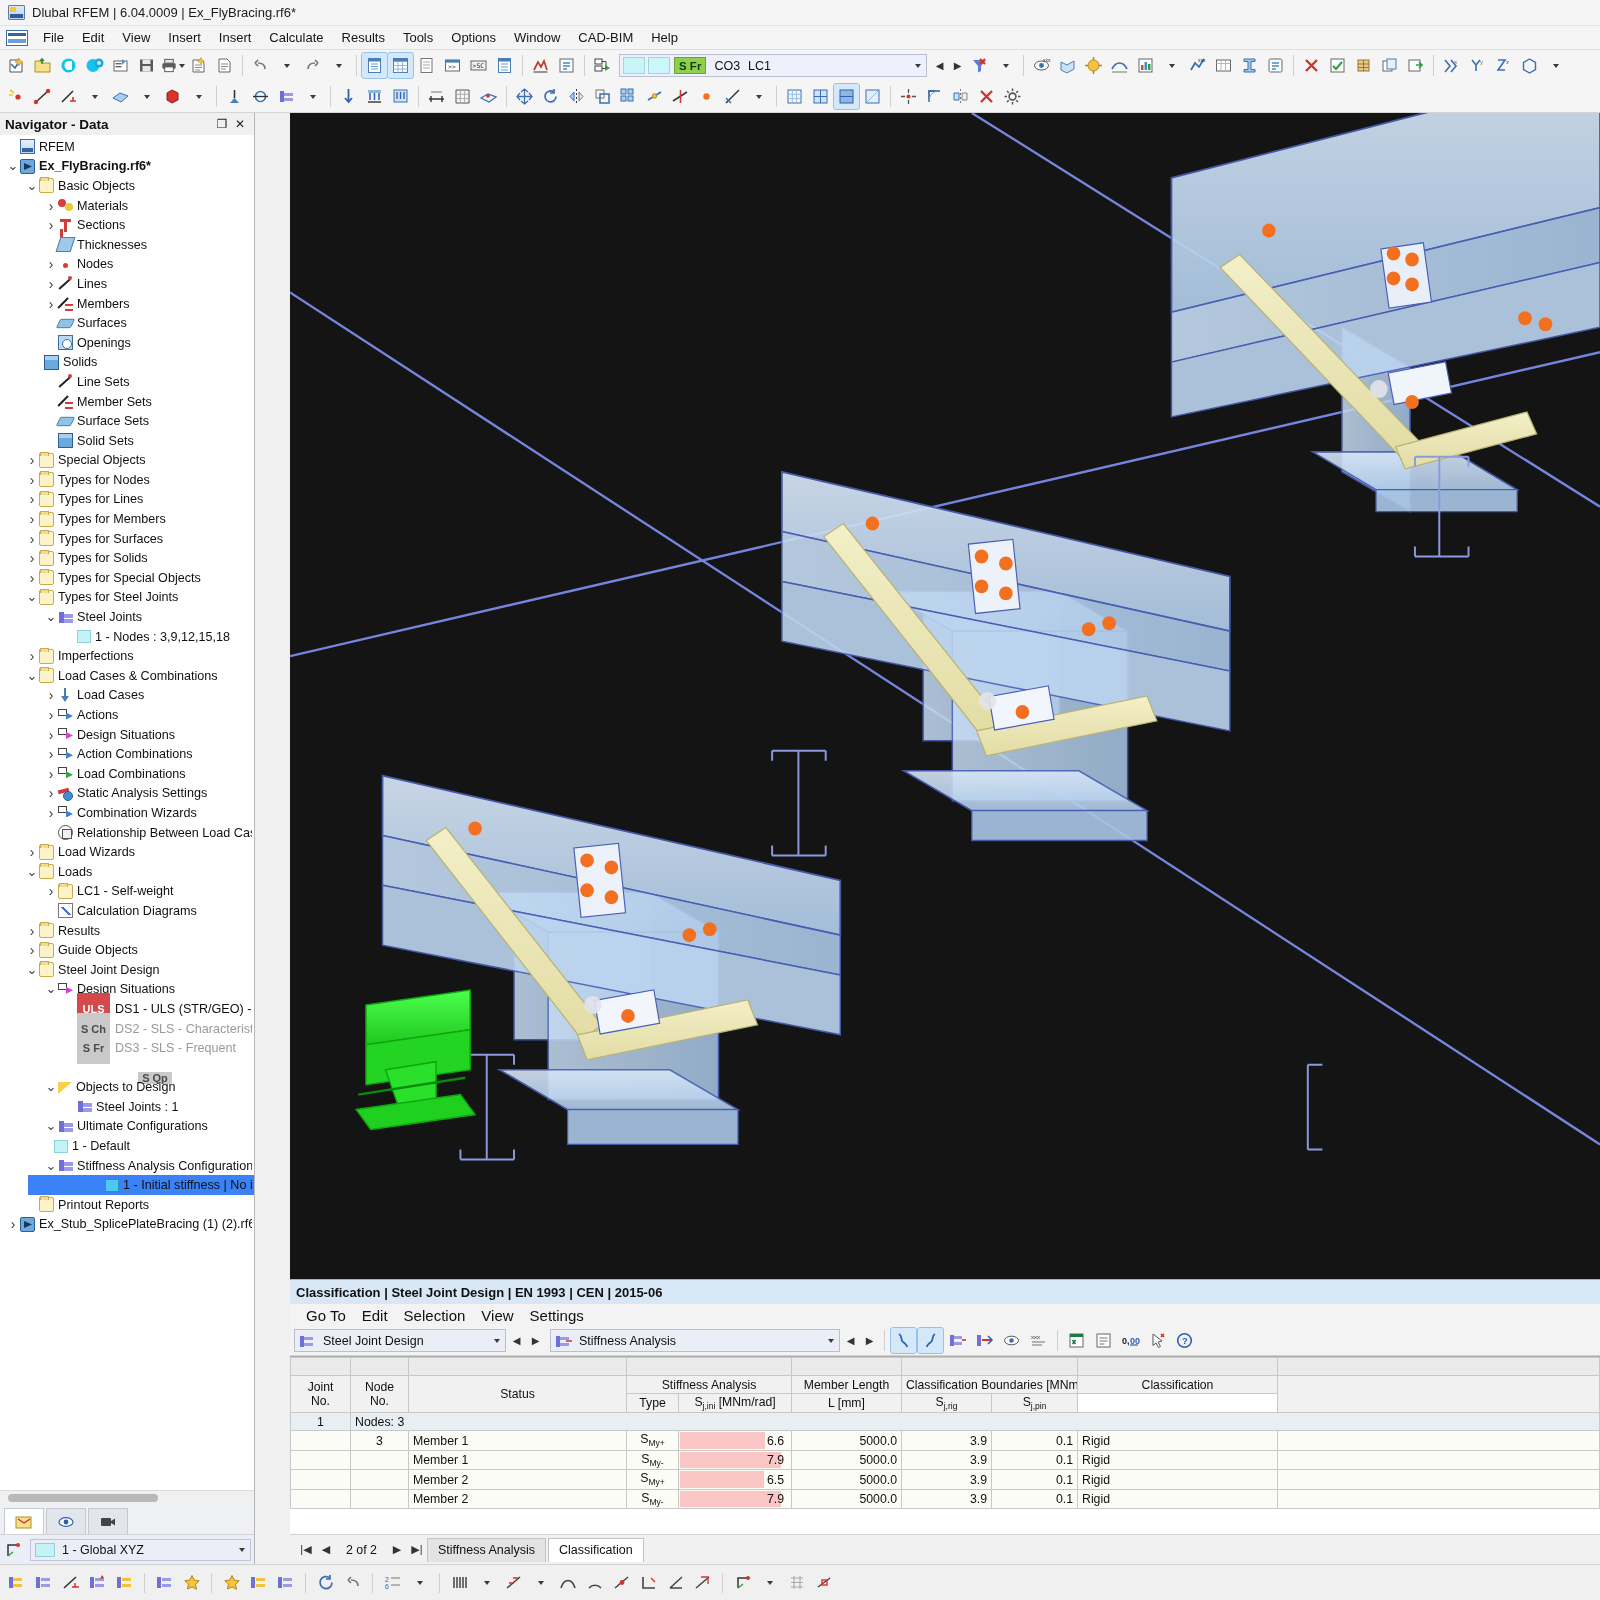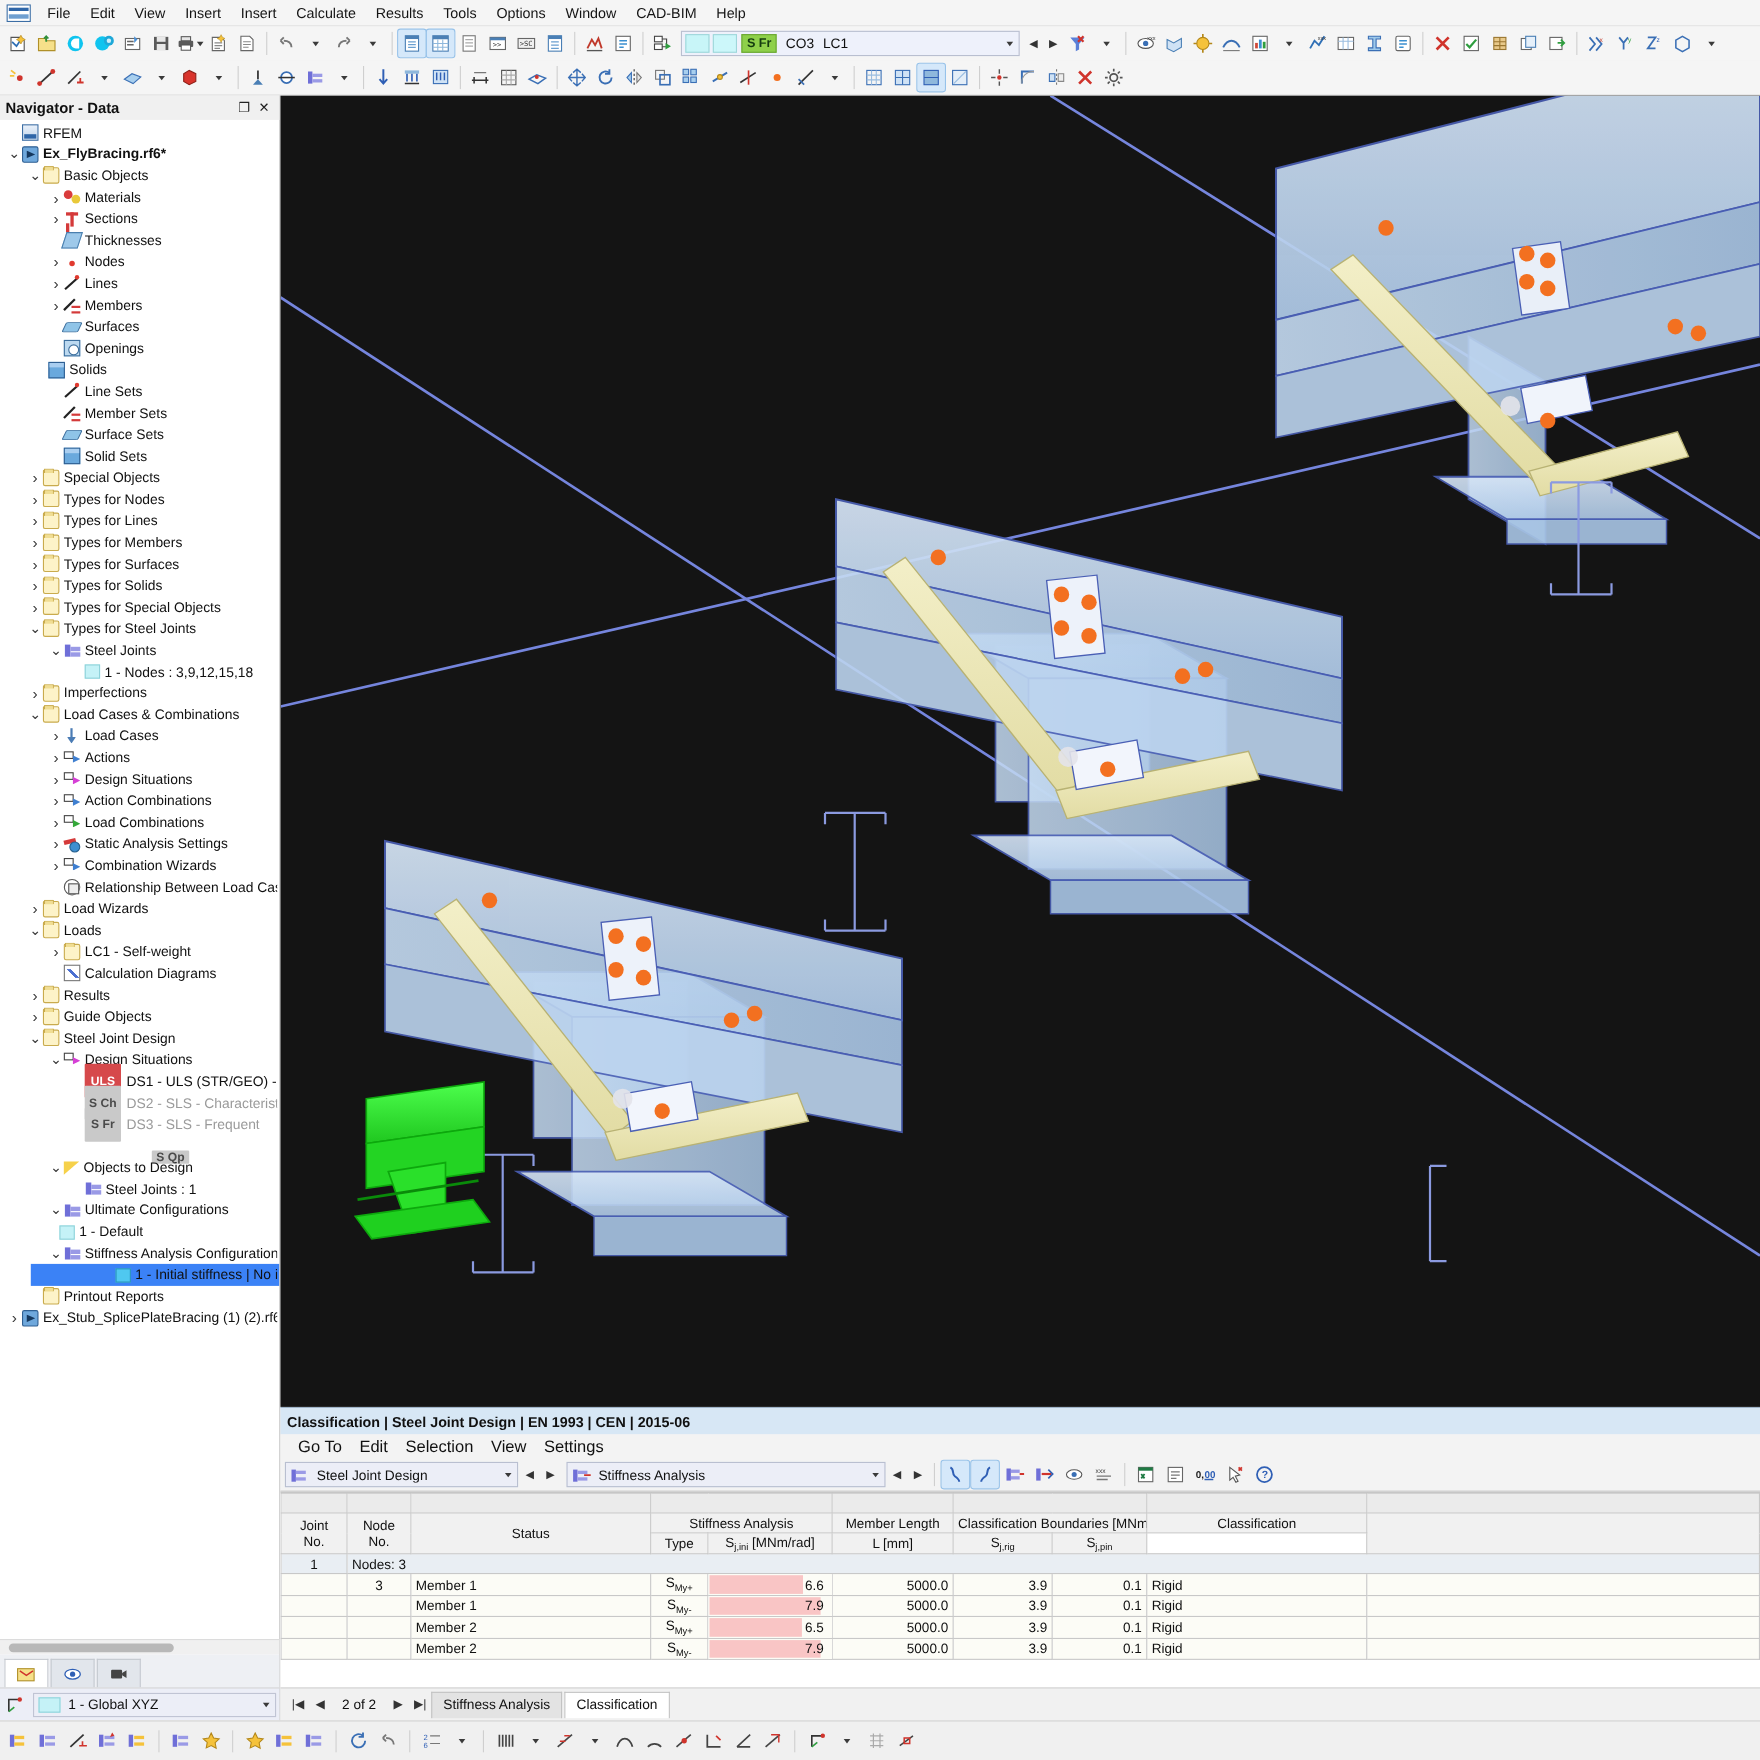--- a/index.html
+++ b/index.html
@@ -44,21 +44,21 @@
   .lc-combo { height:23px; flex:none; display:flex; align-items:center; background:#eef1fb; border:1px solid #b9bfd0; margin:0 3px; }
   .lc-sw { width:22px;height:17px;margin-left:3px;background:#c8f5f8;border:1px solid #9fd6da;}
   .lc-sw.b { background:#ccf7fa; }
   .badge { display:inline-flex;align-items:center;justify-content:center;height:17px;padding:0 4px;font-size:11.5px;font-weight:bold;color:#143c10;background:#8ed04a;border:1px solid #6aa534;margin-left:4px;}
   .lc-txt { font-size:12.5px;padding:0 8px;white-space:nowrap;}
   .lc-spacer{flex:1;}
   .cb-arrow{width:18px;display:flex;align-items:center;justify-content:center;}
   .nav-arrow{width:17px;height:21px;display:flex;align-items:center;justify-content:center;color:#333;font-size:10px;}
 
   
-  .body { flex:1; display:flex; min-height:0; }
+  .body { flex:1; display:flex; min-height:0;gap:35px; }
 
   
   .nav-panel { width:255px; flex:none; display:flex; flex-direction:column; background:#fff; border-right:1px solid #b6b6b6; min-height:0;}
   .nav-head { height:22px; display:flex; align-items:center; background:#f0f0f0; padding:0 5px; }
   .nav-head-title { font-weight:bold; font-size:13.5px; flex:1; }
   .nav-head-btn { width:18px;height:18px;display:flex;align-items:center;justify-content:center;font-size:12px;color:#222;}
   .tree { flex:1; overflow:hidden; padding-top:2px; position:relative;}
   .row { height:19.6px; display:flex; align-items:center; white-space:nowrap; font-size:12.6px; padding-right:2px;}
   .row.sel { background:#3b82f6;margin-left:28px; }
   .exp { width:14px;height:14px;flex:none;display:flex;align-items:center;justify-content:center;color:#3a3a3a;font-size:9px;}
@@ -159,20 +159,24 @@
 
   
   .statusbar{height:36px;flex:none;display:flex;align-items:center;background:#f0f0f0;border-top:1px solid #d2d2d2;padding:0 4px;gap:2px;}
   .sb-sep{width:1px;height:20px;background:#cfcfcf;margin:0 5px;}
 </style>
 </head>
 <body>
 
 <div class="app">
 
+  <div class="titlebar">
+    <div class="app-ico"></div>
+    <div class="title-text">Dlubal RFEM | 6.04.0009 | Ex_FlyBracing.rf6*</div>
+  </div>
 
   <div class="menubar">
     <div class="menu-logo"></div>
     <div class="mi">File</div>
     <div class="mi">Edit</div>
     <div class="mi">View</div>
     <div class="mi">Insert</div>
     <div class="mi">Insert</div>
     <div class="mi">Calculate</div>
     <div class="mi">Results</div>

